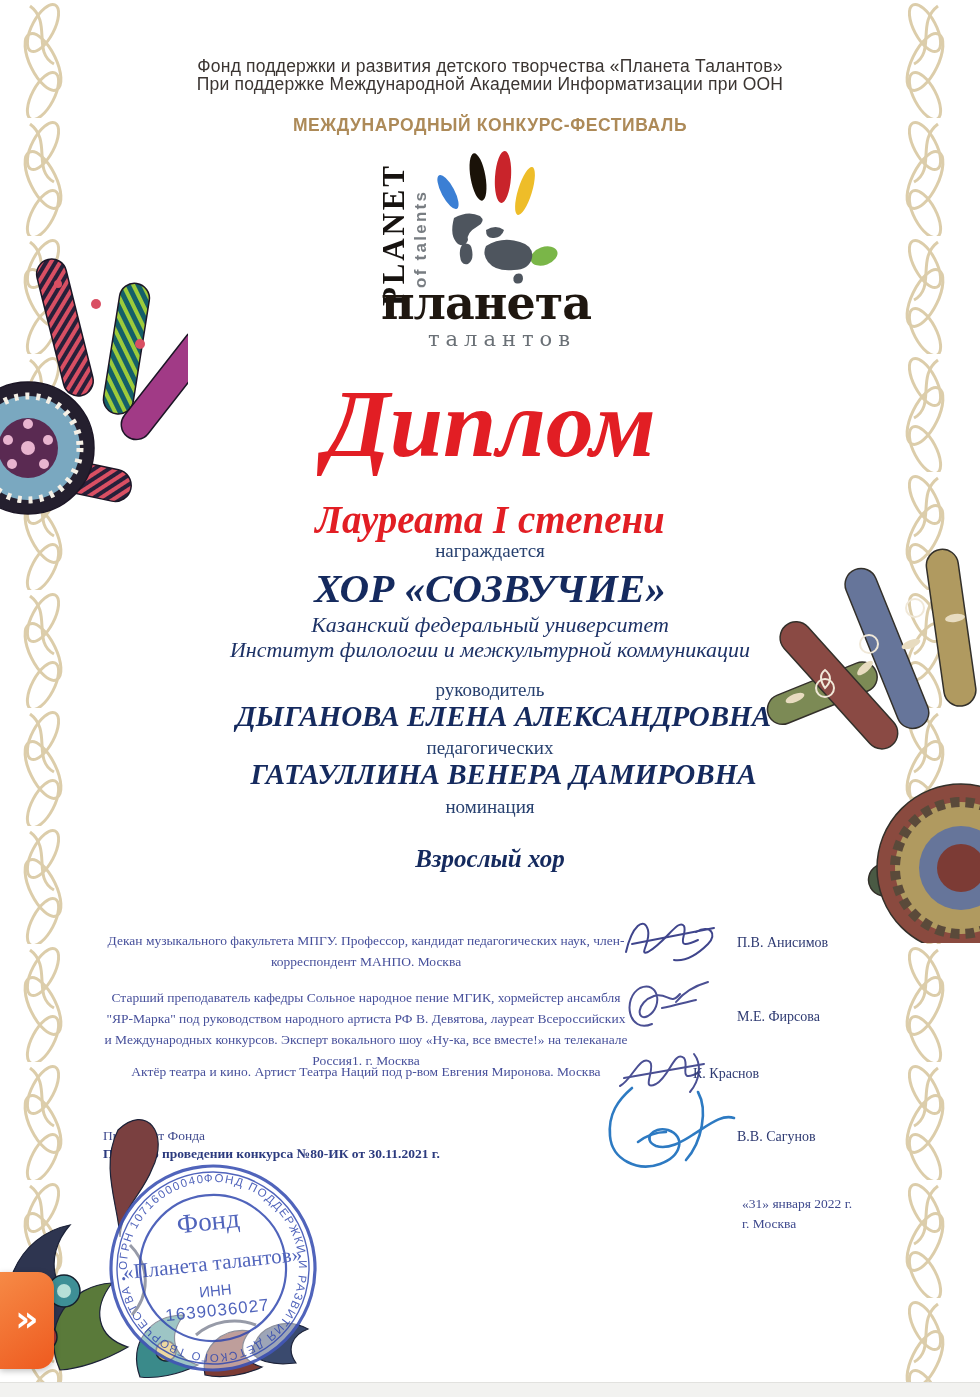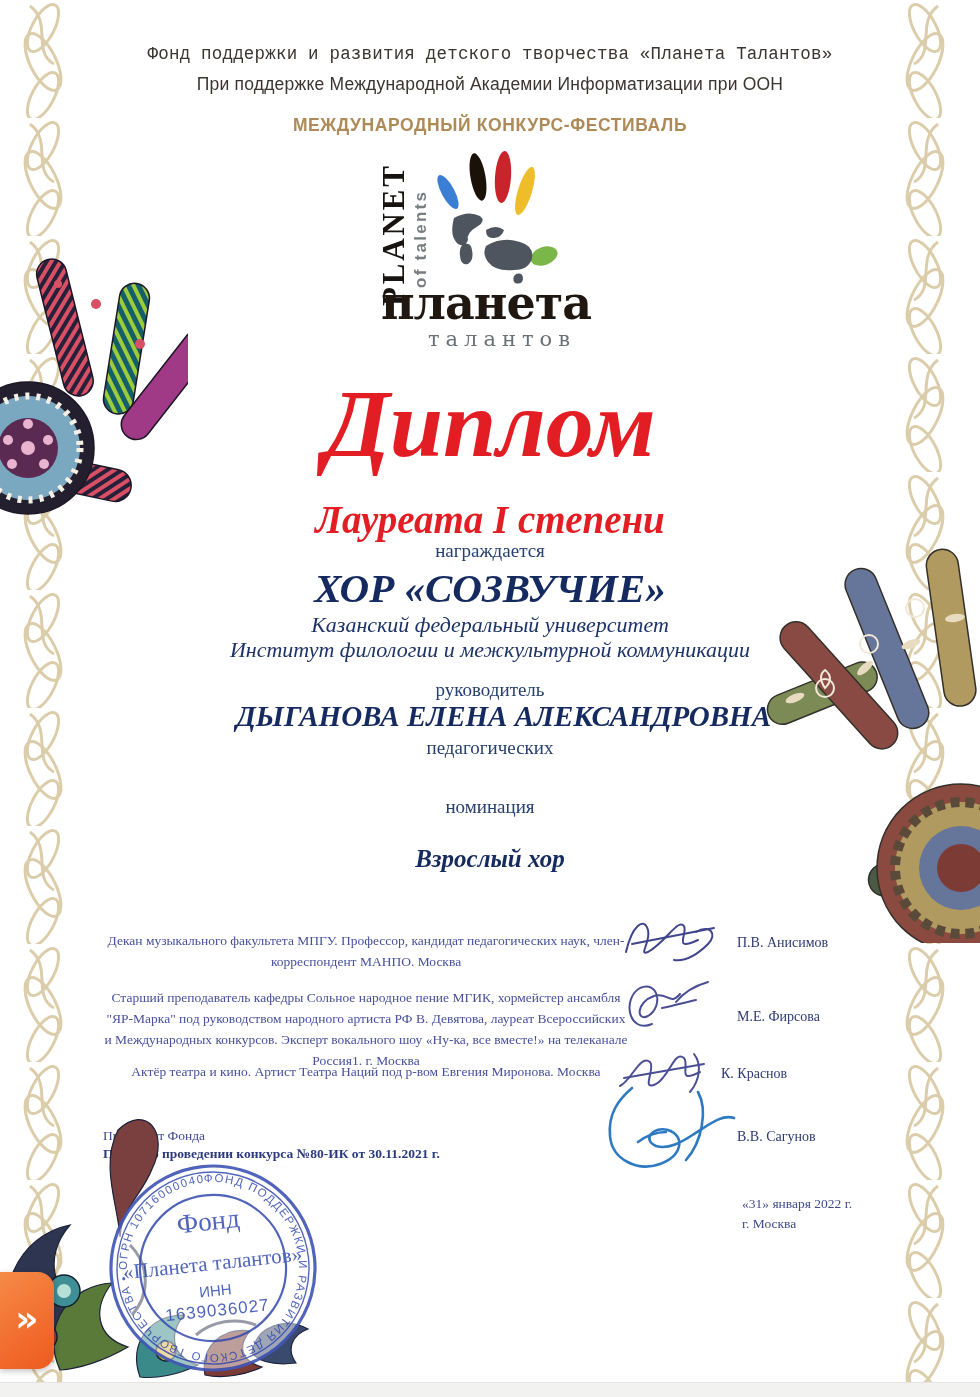--- a/index.html
+++ b/index.html
@@ -55,21 +55,21 @@
             <ellipse cx="23" cy="28" rx="11" ry="26" transform="rotate(-28 23 28)"></ellipse>
             <ellipse cx="23" cy="62" rx="13" ry="31" transform="rotate(26 23 62)"></ellipse>
             <ellipse cx="23" cy="96" rx="11" ry="26" transform="rotate(-28 23 96)"></ellipse>
             <path d="M36 6 C 14 22, 34 52, 12 64"></path>
           </g>
         </pattern>
       </defs>
       <rect width="46" height="1382" fill="url(#swR)"></rect>
     </svg>
 
-    <div class="abs ctr sans hdr" style="top:44px;font-family:Liberation Mono, monospace;">Фонд поддержки и развития детского творчества «Планета Талантов»</div>
+    <div class="abs ctr sans hdr" style="top:56px;">Фонд поддержки и развития детского творчества «Планета Талантов»</div>
     <div class="abs ctr sans hdr" style="top:74px;">При поддержке Международной Академии Информатизации при ООН</div>
     <div class="abs ctr sans festival" style="top:115px;">МЕЖДУНАРОДНЫЙ КОНКУРС-ФЕСТИВАЛЬ</div>
 
     <svg class="abs" style="left:368px;top:146px;" width="244" height="212">
       <defs></defs>
       <text transform="translate(36,160) rotate(-90)" font-family="Liberation Serif,serif" font-weight="bold" font-size="31" letter-spacing="2" fill="#171310" textLength="142">PLANET</text>
       <text transform="translate(58,142) rotate(-90)" font-family="Liberation Sans,sans-serif" font-weight="bold" font-size="17" fill="#787d82" textLength="96">of talents</text>
 
       <g>
         <ellipse cx="80" cy="46" rx="6.5" ry="19" transform="rotate(-28 80 46)" fill="#3b7fd4"></ellipse>
@@ -160,20 +160,21 @@
 
     <div class="abs ctr title-red" style="top:376px;">Диплом</div>
     <div class="abs ctr degree" style="top:497px;">Лауреата I степени</div>
     <div class="abs ctr lbl" style="top:540px;">награждается</div>
     <div class="abs ctr recipient" style="top:564px;">ХОР «СОЗВУЧИЕ»</div>
     <div class="abs ctr org" style="top:612px;">Казанский федеральный университет</div>
     <div class="abs ctr org" style="top:637px;">Институт филологии и межкультурной коммуникации</div>
     <div class="abs ctr lbl" style="top:679px;">руководитель</div>
     <div class="abs ctr pname" style="top:700px;">ДЫГАНОВА ЕЛЕНА АЛЕКСАНДРОВНА</div>
     <div class="abs ctr lbl" style="top:737px;">педагогических</div>
+    <div class="abs ctr pname" style="top:758px;">ГАТАУЛЛИНА ВЕНЕРА ДАМИРОВНА</div>
     <div class="abs ctr lbl" style="top:796px;">номинация</div>
     <div class="abs ctr nomin" style="top:845px;">Взрослый хор</div>
 
     <div class="abs jury" style="left:102px;top:931px;">Декан музыкального факультета МПГУ. Профессор, кандидат педагогических наук, член-корреспондент МАНПО. Москва</div>
     <div class="abs jury" style="left:102px;top:988px;">Старший преподаватель кафедры Сольное народное пение МГИК, хормейстер ансамбля "ЯР-Марка" под руководством народного артиста РФ В. Девятова, лауреат Всероссийских и Международных конкурсов. Эксперт вокального шоу «Ну-ка, все вместе!» на телеканале Россия1. г. Москва</div>
     <div class="abs jury" style="left:102px;top:1062px;">Актёр театра и кино. Артист Театра Наций под р-вом Евгения Миронова. Москва</div>
 
     <svg class="abs" style="left:618px;top:910px;" width="112" height="62">
       <g fill="none" stroke="#3f458c" stroke-width="2" stroke-linecap="round">
         <path d="M8 42 C 14 16, 26 6, 30 20 C 33 32, 20 46, 30 42 C 48 32, 60 8, 66 16 C 70 24, 54 42, 80 30"></path>
@@ -199,21 +200,21 @@
       <g fill="none" stroke="#2d7ac2" stroke-width="2.6" stroke-linecap="round">
         <path d="M34 8 C 20 20, 10 34, 12 56 C 14 80, 40 92, 62 84 C 84 76, 88 56, 70 50 C 54 46, 44 60, 58 66 C 70 70, 84 62, 96 54"></path>
         <path d="M96 54 C 112 44, 124 34, 136 38"></path>
         <path d="M100 12 C 110 30, 104 62, 88 80"></path>
         <path d="M40 62 C 48 56, 58 52, 68 52"></path>
       </g>
     </svg>
 
     <div class="abs signame" style="left:737px;top:935px;">П.В. Анисимов</div>
     <div class="abs signame" style="left:737px;top:1009px;">М.Е. Фирсова</div>
-    <div class="abs signame" style="left:721px;top:1066px;text-align:right;">К. Краснов</div>
+    <div class="abs signame" style="left:693px;top:1066px;text-align:right;">К. Краснов</div>
     <div class="abs signame" style="left:737px;top:1129px;">В.В. Сагунов</div>
 
     <div class="abs footer-sm" style="left:103px;top:1128px;">Президент Фонда</div>
     <div class="abs footer-bold" style="left:103px;top:1146px;">Приказ о проведении конкурса №80-ИК от 30.11.2021 г.</div>
 
     <div class="abs datebox" style="left:742px;top:1194px;">
       <div>«31» января 2022 г.</div>
       <div>г. Москва</div>
     </div>
 

